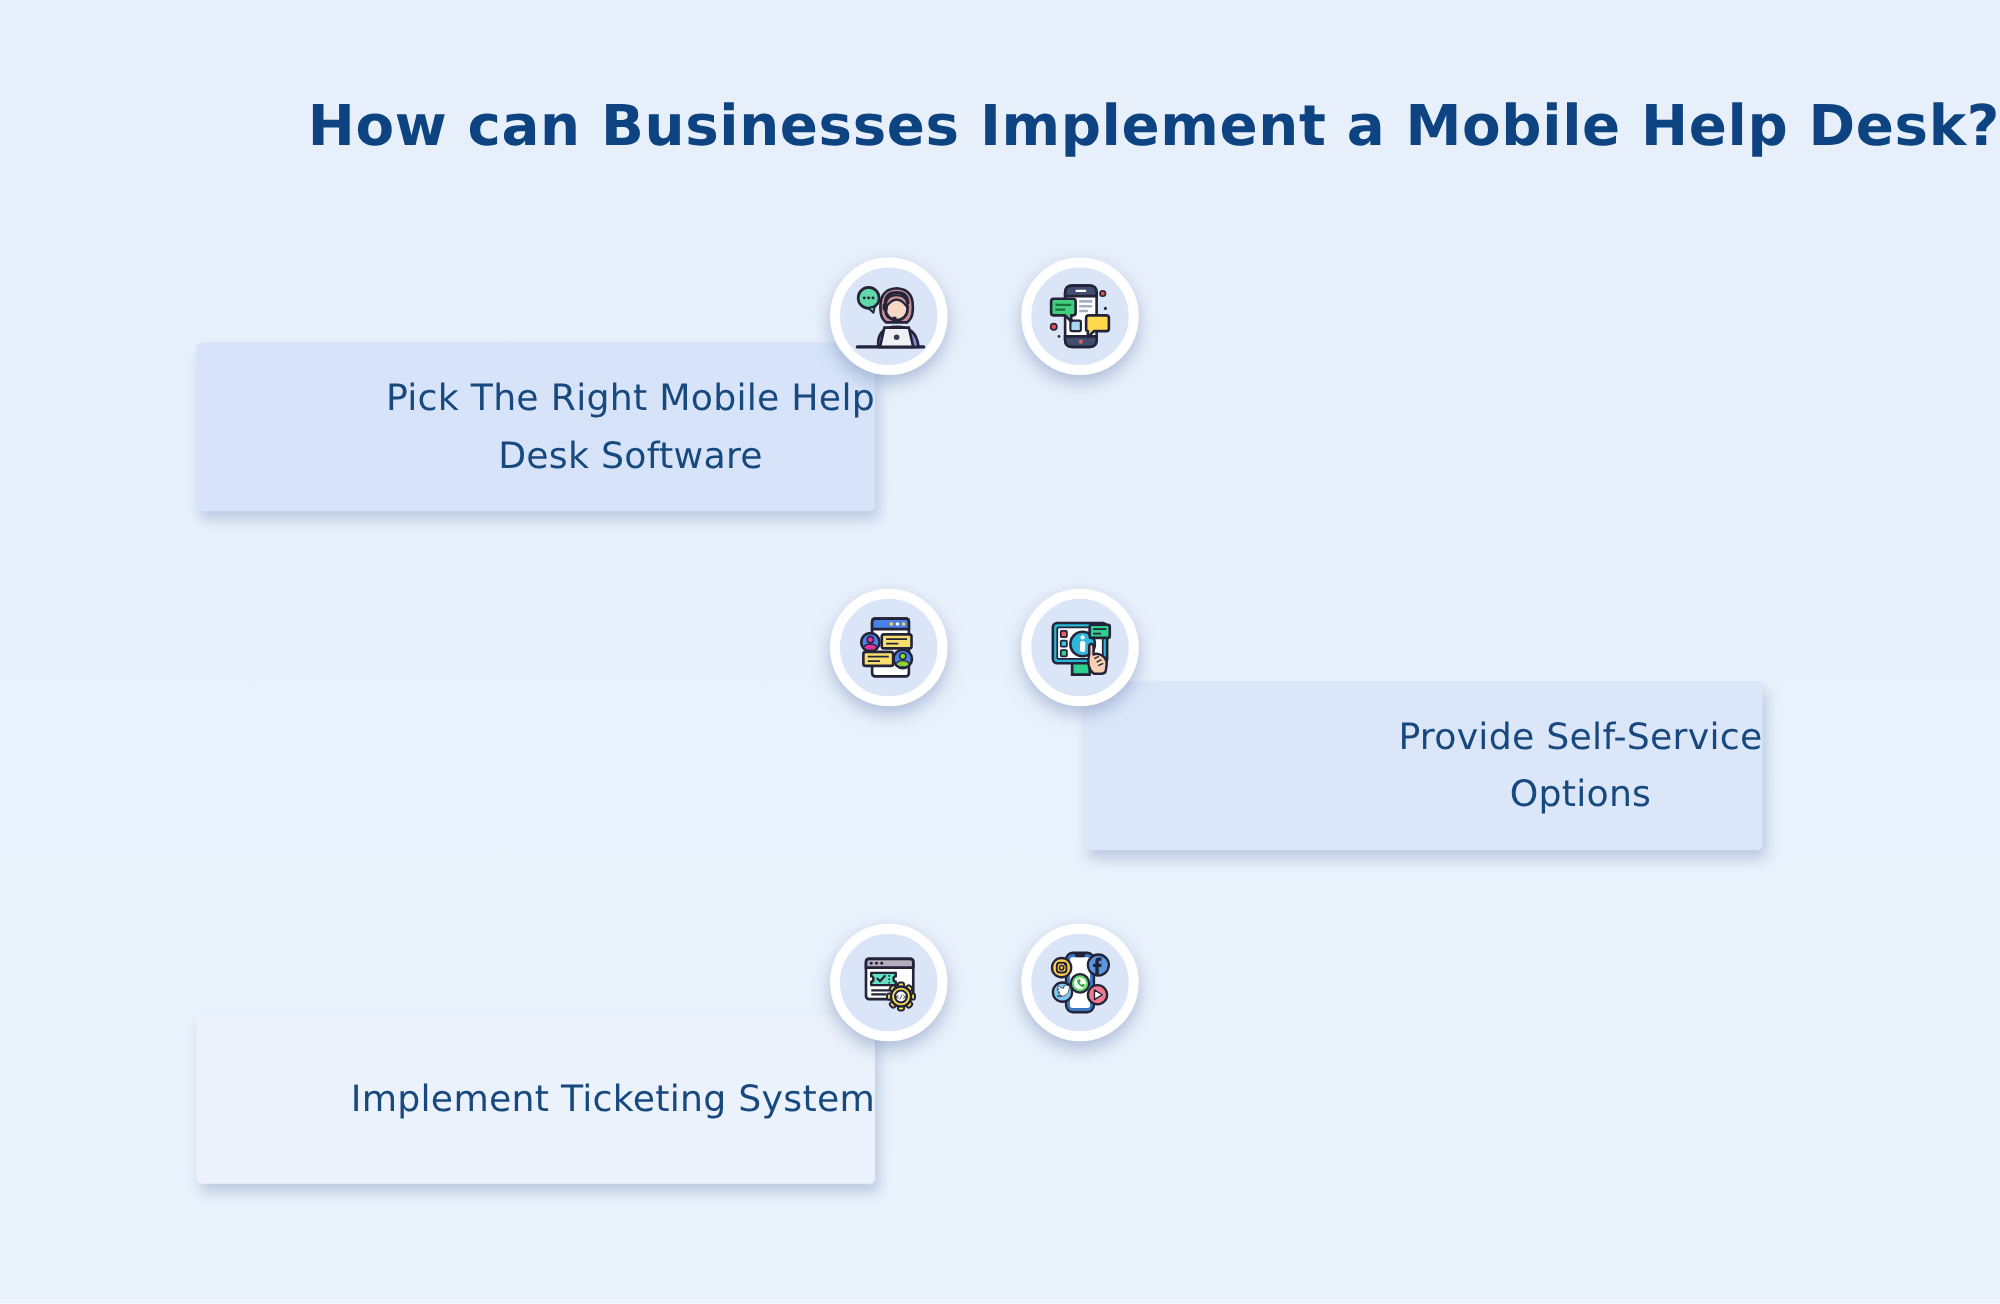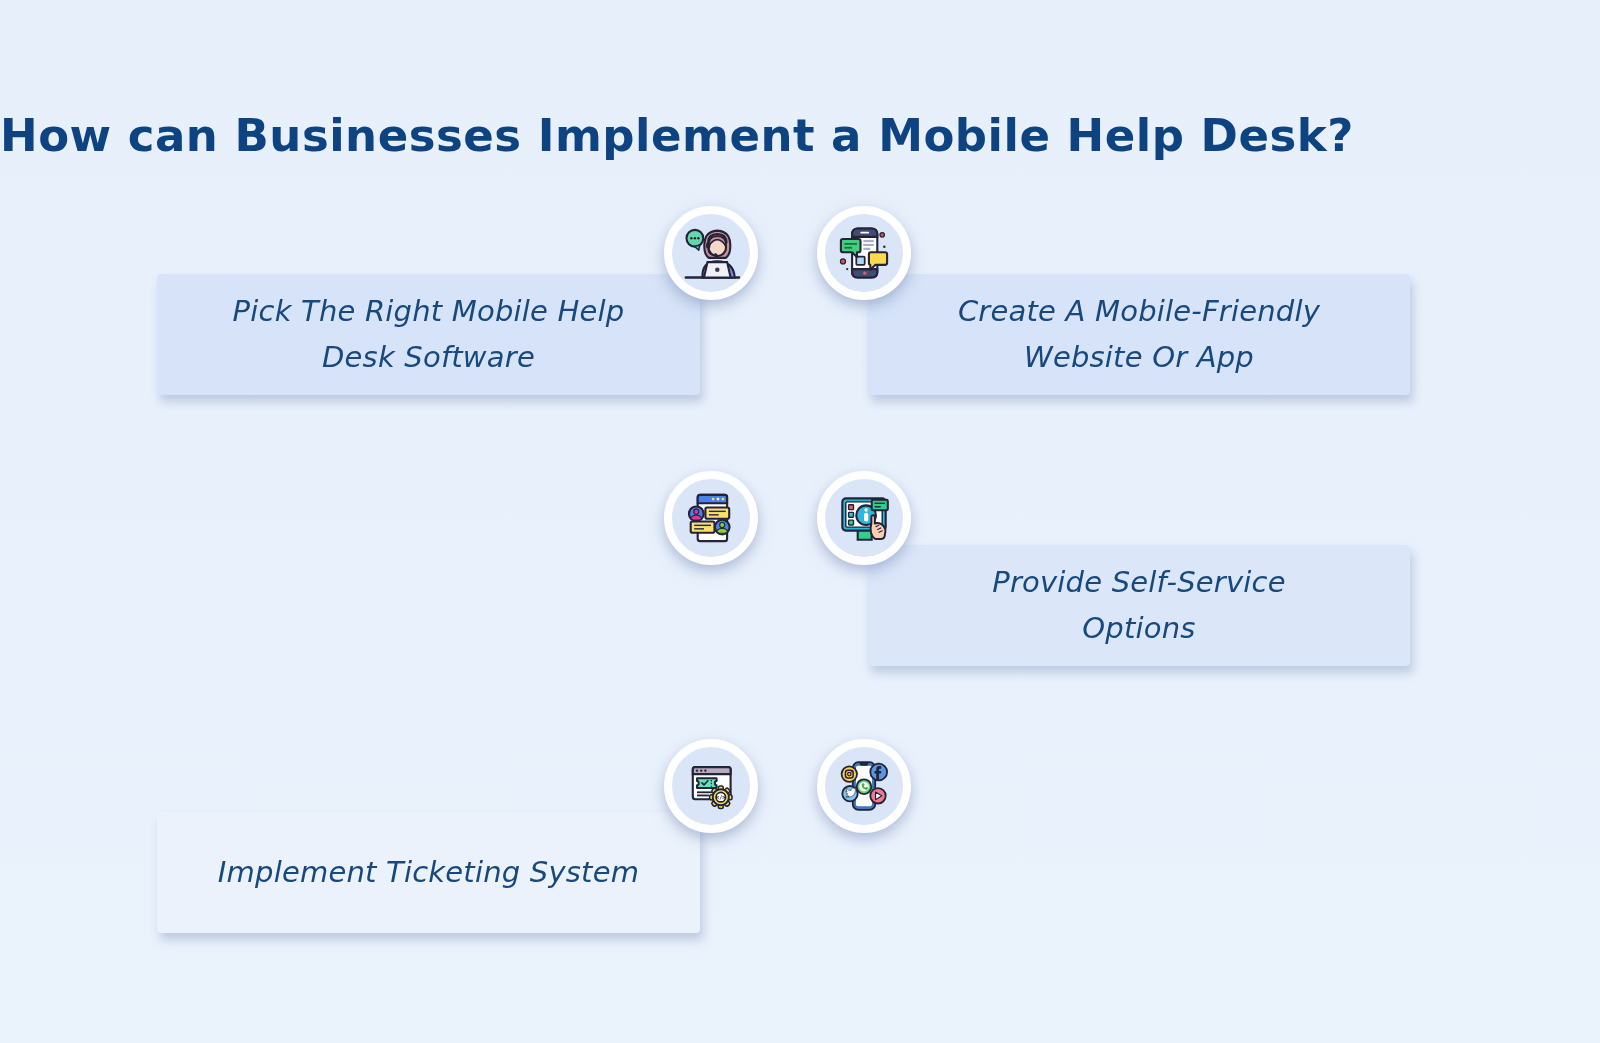--- a/index.html
+++ b/index.html
@@ -12,37 +12,35 @@
     position: relative;
     width: 1600px;
     height: 1043px;
     background: linear-gradient(180deg, var(--background, #e7effb) 0%, #eaf2fc 100%);
   }
   .title {
     position: absolute;
     top: 74px;
     left: 0;
     width: 100%;
-    text-align: left;
+    text-align: right;
     font-size: 45px;
     font-weight: 700;
     letter-spacing: 0.5px;
     color: var(--title-text, #0d4380);
-    margin-top: 35px;
   }
   .card {
     position: absolute;
-    height: 121px;
+    height: 135px;
     border-radius: 4px;
     display: flex;
     align-items: center;
-    justify-content: center;
+    justify-content: flex-end;
     box-shadow: 3px 7px 10px rgba(126, 148, 188, 0.40);
     z-index: 1;
-    font-style: italic;
   }
   .col-l { left: 157px; width: 543px; }
   .col-r { left: 868px; width: 542px; }
   .row-1 { top: 274px; background: var(--card-row1, #d6e3f8); }
   .row-2 { top: 545px; background: var(--card-row2, #dbe6f9); }
   .row-3 { top: 812px; background: var(--card-row3, #ecf2fb); }
   .card-label {
     font-size: 29px;
     line-height: 1.58;
     text-align: center;
@@ -74,24 +72,20 @@
 </head>
 <body style="--background: #e7effb; --title-text: #0d4380; --card-text: #17497f; --card-row1: #d6e3f8; --card-row2: #dbe6f9; --card-row3: #ecf2fb; --circle-fill: #dbe5f8; --circle-ring: #ffffff; --icon-outline: #23233a; --icon-green: #41ce7d; --icon-yellow: #ffd94e; --icon-blue: #4a82e8; --icon-teal: #2fb6d9; --icon-red: #e0504f;">
 
 <div class="page">
 
   <h1 class="title">How can Businesses Implement a Mobile Help Desk?</h1>
 
   <div class="card col-l row-1">
     <p class="card-label">Pick The Right Mobile Help
 Desk Software</p>
-  </div>
-  <div class="card col-r row-1">
-    <p class="card-label">Create A Mobile-Friendly
-Website Or App</p>
   </div>
 
   <div class="card col-r row-2">
     <p class="card-label">Provide Self-Service
 Options</p>
   </div>
 
   <div class="card col-l row-3">
     <p class="card-label">Implement Ticketing System</p>
   </div>

